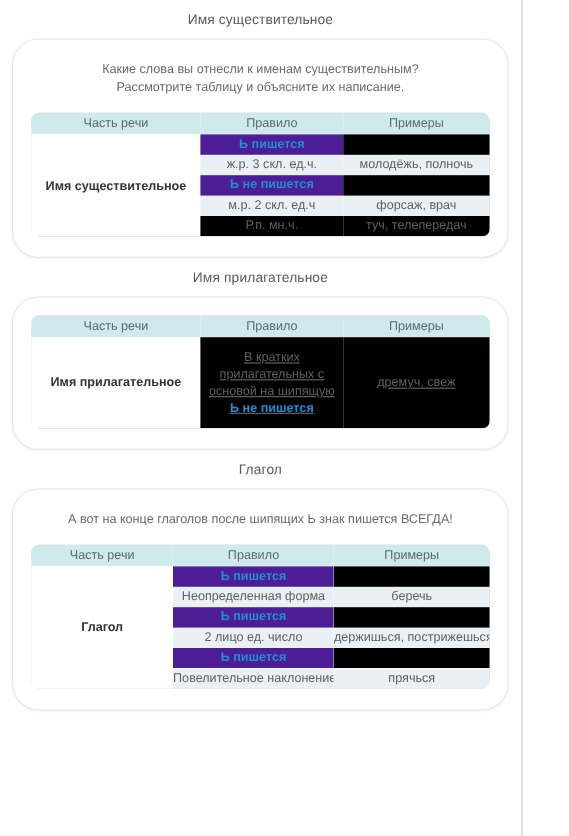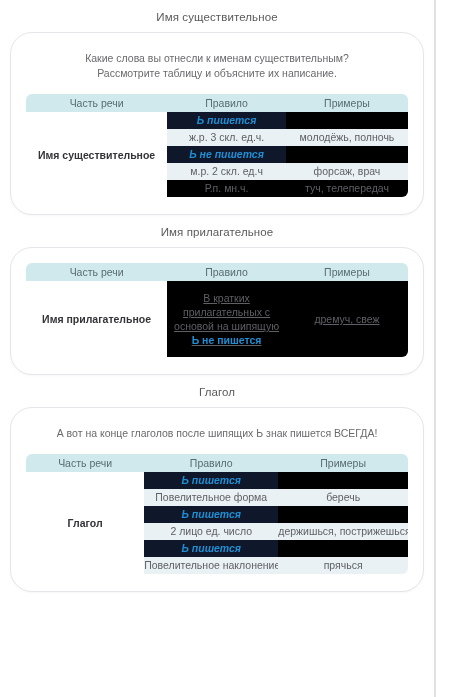--- a/index.html
+++ b/index.html
@@ -106,22 +106,21 @@
     white-space: nowrap;
     overflow: hidden;
   }
   .cell.last { border-right: 0; }
 
   .cell.shaded { background: #e9f1f4; }
 
   .cell.rule-head {
     color: #1e8fd5;
     font-weight: bold;
-    background: #0f172a;
-    font-style: italic;
+    background: #4c1d95;
   }
 
   .grp-sep td { border-top: 1px solid #b3a9bd; }
 
   .cell.block {
     height: auto;
     line-height: 14px;
     white-space: normal;
     padding: 10px 6px;
     text-decoration: underline;
@@ -245,21 +244,21 @@
             <th class="th-cell last">Примеры</th>
           </tr>
         </thead>
         <tbody>
           <tr>
             <td class="col-pos" rowspan="6">Глагол</td>
             <td class="cell rule-head">Ь пишется</td>
             <td class="cell last"></td>
           </tr>
           <tr>
-            <td class="cell shaded">Повелительное форма</td>
+            <td class="cell shaded">Неопределенная форма</td>
             <td class="cell shaded last">беречь</td>
           </tr>
           <tr class="grp-sep">
             <td class="cell rule-head">Ь пишется</td>
             <td class="cell last"></td>
           </tr>
           <tr>
             <td class="cell shaded">2 лицо ед. число</td>
             <td class="cell shaded last">держишься, пострижешься</td>
           </tr>

